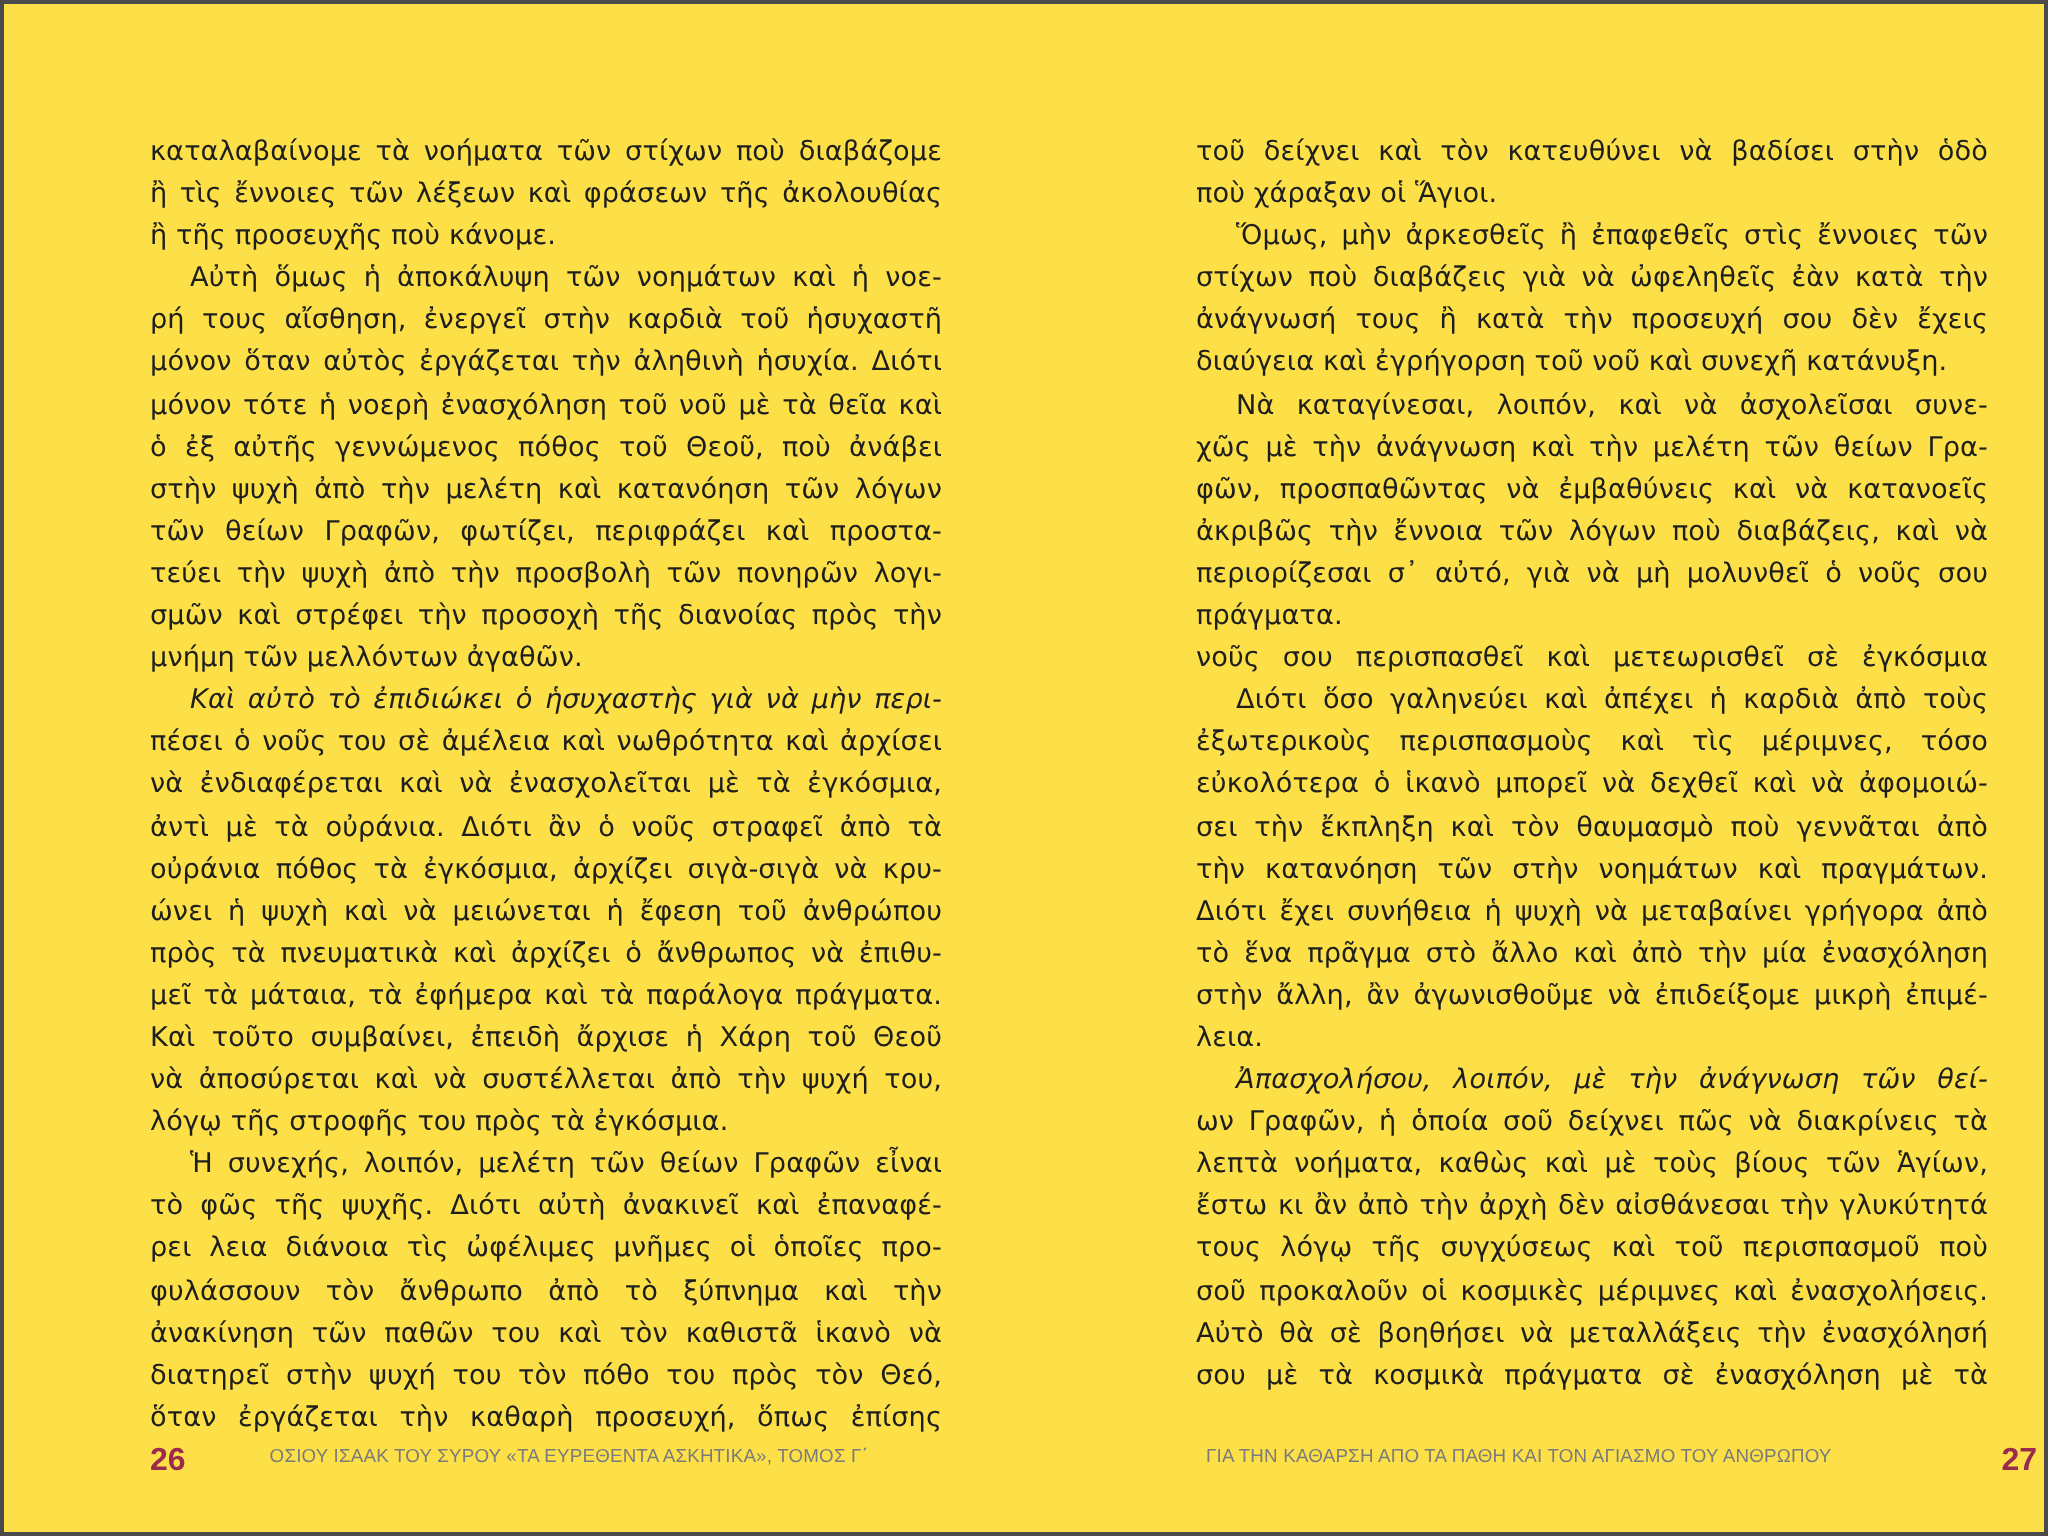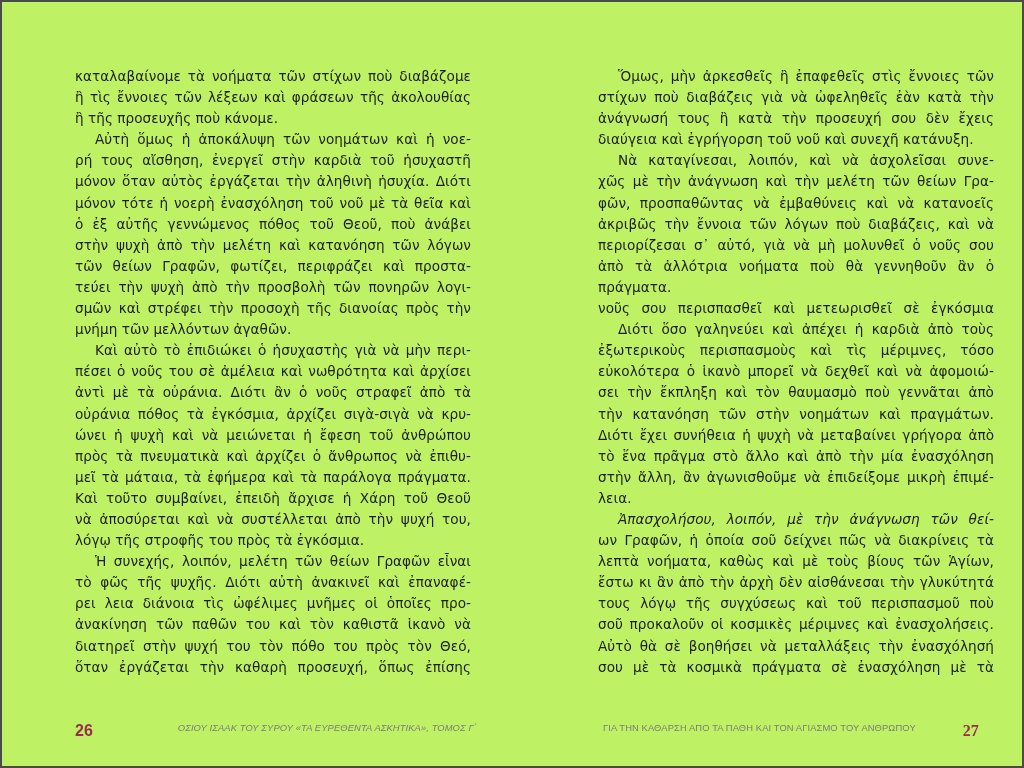--- a/index.html
+++ b/index.html
@@ -6,21 +6,21 @@
   body {
     width: 1024px; height: 768px; overflow: hidden;
     background: #ffffff;
     font-family: "DejaVu Sans", sans-serif;
   }
   .frame {
     position: absolute; left: 0; top: 0;
     width: 1020px; height: 764px;
     border: 2px solid #4a4a4a;
     border-top-width: 2px;
-    background: #bef264;
+    background: #fde047;
   }
   .page {
     position: absolute; top: 64px;
     width: 396px;
     color: #1e1e1e;
     font-size: 13.6px;
     line-height: 21.1px;
     text-align: justify;
     letter-spacing: 0.05px;
   }
@@ -38,23 +38,23 @@
     font-family: "Liberation Sans", sans-serif;
     font-size: 16px; font-weight: 600;
   }
   .running-head {
     color: #7b7b7b;
     font-family: "Liberation Sans", sans-serif;
     font-size: 9.4px; letter-spacing: 0.1px;
     white-space: nowrap;
   }
   .footer.left { left: 73px; }
-  .footer.left .running-head { margin-left: 85px; font-style: italic; }
+  .footer.left .running-head { margin-left: 42px; }
   .footer.right { left: 601px; }
-  .footer.right .folio { margin-left: 47px; font-family: Liberation Serif, serif; }
+  .footer.right .folio { margin-left: 85px; }
 </style>
 </head>
 <body>
 
 <div class="frame">
   <div class="page left" id="left-body">
       <p>
         <span class="line">καταλαβαίνομε τὰ νοήματα τῶν στίχων ποὺ διαβάζομε</span>
         <span class="line">ἢ τὶς ἔννοιες τῶν λέξεων καὶ φράσεων τῆς ἀκολουθίας</span>
         <span class="line last">ἢ τῆς προσευχῆς ποὺ κάνομε.</span>
@@ -65,54 +65,59 @@
         <span class="line">μόνον ὅταν αὐτὸς ἐργάζεται τὴν ἀληθινὴ ἡσυχία. Διότι</span>
         <span class="line">μόνον τότε ἡ νοερὴ ἐνασχόληση τοῦ νοῦ μὲ τὰ θεῖα καὶ</span>
         <span class="line">ὁ ἐξ αὐτῆς γεννώμενος πόθος τοῦ Θεοῦ, ποὺ ἀνάβει</span>
         <span class="line">στὴν ψυχὴ ἀπὸ τὴν μελέτη καὶ κατανόηση τῶν λόγων</span>
         <span class="line">τῶν θείων Γραφῶν, φωτίζει, περιφράζει καὶ προστα-</span>
         <span class="line">τεύει τὴν ψυχὴ ἀπὸ τὴν προσβολὴ τῶν πονηρῶν λογι-</span>
         <span class="line">σμῶν καὶ στρέφει τὴν προσοχὴ τῆς διανοίας πρὸς τὴν</span>
         <span class="line last">μνήμη τῶν μελλόντων ἀγαθῶν.</span>
       </p>
       <p>
-        <span class="line" style="padding-left: 20px;">Καὶ αὐτὸ τὸ ἐπιδιώκει ὁ ἡσυχαστὴς γιὰ νὰ μὴν περι-</span>
+        <span class="line" style="padding-left: 20px; font-style: italic;">Καὶ αὐτὸ τὸ ἐπιδιώκει ὁ ἡσυχαστὴς γιὰ νὰ μὴν περι-</span>
         <span class="line">πέσει ὁ νοῦς του σὲ ἀμέλεια καὶ νωθρότητα καὶ ἀρχίσει</span>
+        <span class="line">νὰ ἐνδιαφέρεται καὶ νὰ ἐνασχολεῖται μὲ τὰ ἐγκόσμια,</span>
         <span class="line">ἀντὶ μὲ τὰ οὐράνια. Διότι ἂν ὁ νοῦς στραφεῖ ἀπὸ τὰ</span>
         <span class="line">οὐράνια πόθος τὰ ἐγκόσμια, ἀρχίζει σιγὰ-σιγὰ νὰ κρυ-</span>
         <span class="line">ώνει ἡ ψυχὴ καὶ νὰ μειώνεται ἡ ἔφεση τοῦ ἀνθρώπου</span>
         <span class="line">πρὸς τὰ πνευματικὰ καὶ ἀρχίζει ὁ ἄνθρωπος νὰ ἐπιθυ-</span>
         <span class="line">μεῖ τὰ μάταια, τὰ ἐφήμερα καὶ τὰ παράλογα πράγματα.</span>
         <span class="line">Καὶ τοῦτο συμβαίνει, ἐπειδὴ ἄρχισε ἡ Χάρη τοῦ Θεοῦ</span>
         <span class="line">νὰ ἀποσύρεται καὶ νὰ συστέλλεται ἀπὸ τὴν ψυχή του,</span>
         <span class="line last">λόγῳ τῆς στροφῆς του πρὸς τὰ ἐγκόσμια.</span>
       </p>
       <p>
         <span class="line" style="padding-left: 20px;">Ἡ συνεχής, λοιπόν, μελέτη τῶν θείων Γραφῶν εἶναι</span>
         <span class="line">τὸ φῶς τῆς ψυχῆς. Διότι αὐτὴ ἀνακινεῖ καὶ ἐπαναφέ-</span>
         <span class="line">ρει λεια διάνοια τὶς ὠφέλιμες μνῆμες οἱ ὁποῖες προ-</span>
+        <span class="line">φυλάσσουν τὸν ἄνθρωπο ἀπὸ τὸ ξύπνημα καὶ τὴν</span>
         <span class="line">ἀνακίνηση τῶν παθῶν του καὶ τὸν καθιστᾶ ἱκανὸ νὰ</span>
         <span class="line">διατηρεῖ στὴν ψυχή του τὸν πόθο του πρὸς τὸν Θεό,</span>
         <span class="line">ὅταν ἐργάζεται τὴν καθαρὴ προσευχή, ὅπως ἐπίσης</span>
       </p>
     </div>
   <div class="page right" id="right-body">
+      <p>
+        <span class="line">τοῦ δείχνει καὶ τὸν κατευθύνει νὰ βαδίσει στὴν ὁδὸ</span>
+        <span class="line last">ποὺ χάραξαν οἱ Ἅγιοι.</span>
+      </p>
       <p>
         <span class="line" style="padding-left: 20px;">Ὅμως, μὴν ἀρκεσθεῖς ἢ ἐπαφεθεῖς στὶς ἔννοιες τῶν</span>
         <span class="line">στίχων ποὺ διαβάζεις γιὰ νὰ ὠφεληθεῖς ἐὰν κατὰ τὴν</span>
         <span class="line">ἀνάγνωσή τους ἢ κατὰ τὴν προσευχή σου δὲν ἔχεις</span>
         <span class="line last">διαύγεια καὶ ἐγρήγορση τοῦ νοῦ καὶ συνεχῆ κατάνυξη.</span>
       </p>
       <p>
         <span class="line" style="padding-left: 20px;">Νὰ καταγίνεσαι, λοιπόν, καὶ νὰ ἀσχολεῖσαι συνε-</span>
         <span class="line">χῶς μὲ τὴν ἀνάγνωση καὶ τὴν μελέτη τῶν θείων Γρα-</span>
         <span class="line">φῶν, προσπαθῶντας νὰ ἐμβαθύνεις καὶ νὰ κατανοεῖς</span>
         <span class="line">ἀκριβῶς τὴν ἔννοια τῶν λόγων ποὺ διαβάζεις, καὶ νὰ</span>
         <span class="line">περιορίζεσαι σ᾽ αὐτό, γιὰ νὰ μὴ μολυνθεῖ ὁ νοῦς σου</span>
-        <span class="line">ἀπὸ τὰ ἀλλότρια νοήματα ποὺ θὰ γεννηθοῦν ἂν ὁ</span>
         <span class="line last">πράγματα.</span>
         <span class="line">νοῦς σου περισπασθεῖ καὶ μετεωρισθεῖ σὲ ἐγκόσμια</span>
       </p>
       <p>
         <span class="line" style="padding-left: 20px;">Διότι ὅσο γαληνεύει καὶ ἀπέχει ἡ καρδιὰ ἀπὸ τοὺς</span>
         <span class="line">ἐξωτερικοὺς περισπασμοὺς καὶ τὶς μέριμνες, τόσο</span>
         <span class="line">εὐκολότερα ὁ ἱκανὸ μπορεῖ νὰ δεχθεῖ καὶ νὰ ἀφομοιώ-</span>
         <span class="line">σει τὴν ἔκπληξη καὶ τὸν θαυμασμὸ ποὺ γεννᾶται ἀπὸ</span>
         <span class="line">τὴν κατανόηση τῶν στὴν νοημάτων καὶ πραγμάτων.</span>
         <span class="line">Διότι ἔχει συνήθεια ἡ ψυχὴ νὰ μεταβαίνει γρήγορα ἀπὸ</span>

